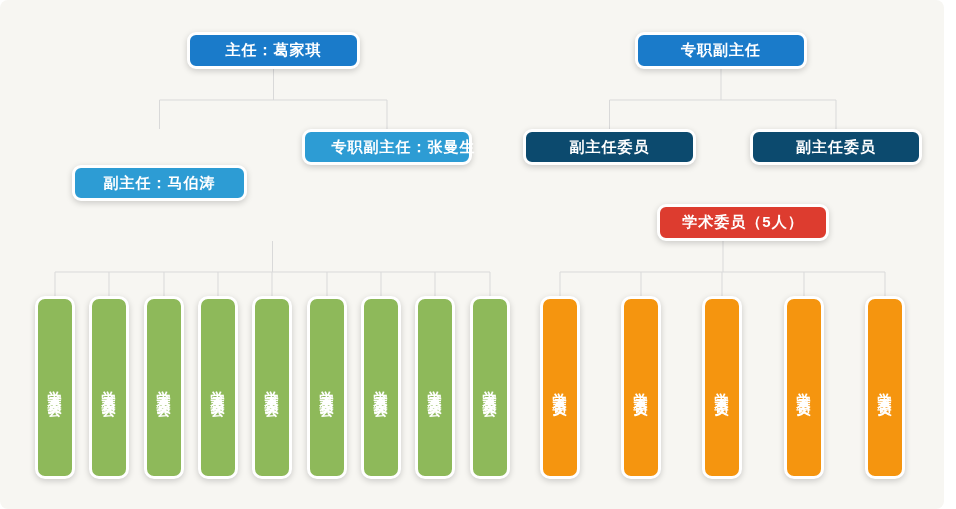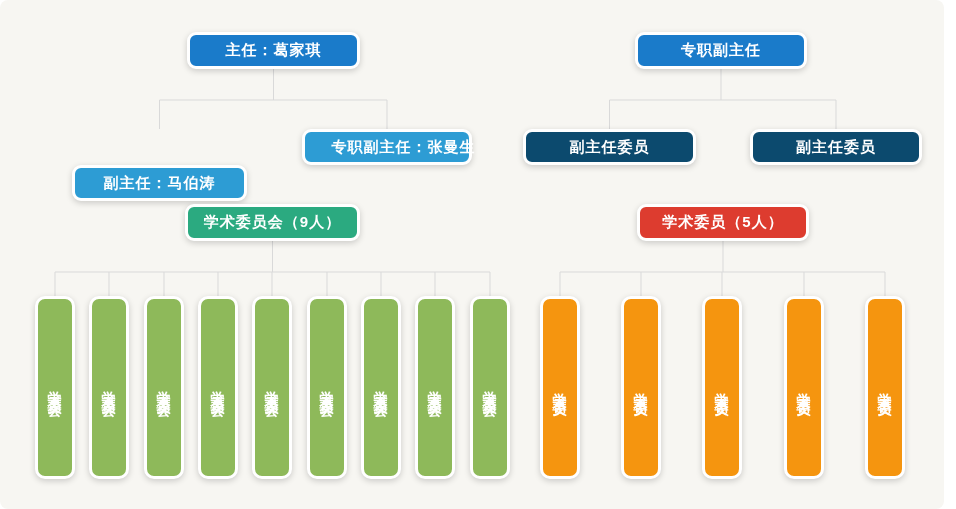--- a/index.html
+++ b/index.html
@@ -85,23 +85,20 @@
     <span>主任：葛家琪</span>
   </div>
 
   <div class="node c-light-blue" style="left:72px; top:129px; width:175px; height:36px;margin-top:36px;">
     <span>副主任：马伯涛</span>
   </div>
   <div class="node c-light-blue" style="left:302px; top:129px; width:170px; height:36px;padding-left:33px;">
     <span>专职副主任：张曼生</span>
   </div>
 
-  <div class="node c-green" style="left:185px; top:204px; width:175px;">
-    <span>学术委员会（9人）</span>
-  </div>
 
   <div class="vbox c-light-green" style="left:35px;">
     <span class="vtext">学术委员会</span>
   </div>
   <div class="vbox c-light-green" style="left:89px;">
     <span class="vtext">学术委员会</span>
   </div>
   <div class="vbox c-light-green" style="left:144px;">
     <span class="vtext">学术委员会</span>
   </div>
@@ -128,21 +125,21 @@
     <span>专职副主任</span>
   </div>
 
   <div class="node c-periwinkle" style="left:523px; top:129px; width:173px; height:36px;">
     <span>副主任委员</span>
   </div>
   <div class="node c-periwinkle" style="left:750px; top:129px; width:172px; height:36px;">
     <span>副主任委员</span>
   </div>
 
-  <div class="node c-red" style="left:637px; top:204px; width:172px;">
+  <div class="node c-red" style="left:657px; top:204px; width:172px;">
     <span>学术委员（5人）</span>
   </div>
 
   <div class="vbox c-orange" style="left:540px;">
     <span class="vtext">学术委员</span>
   </div>
   <div class="vbox c-orange" style="left:621px;">
     <span class="vtext">学术委员</span>
   </div>
   <div class="vbox c-orange" style="left:702px;">

